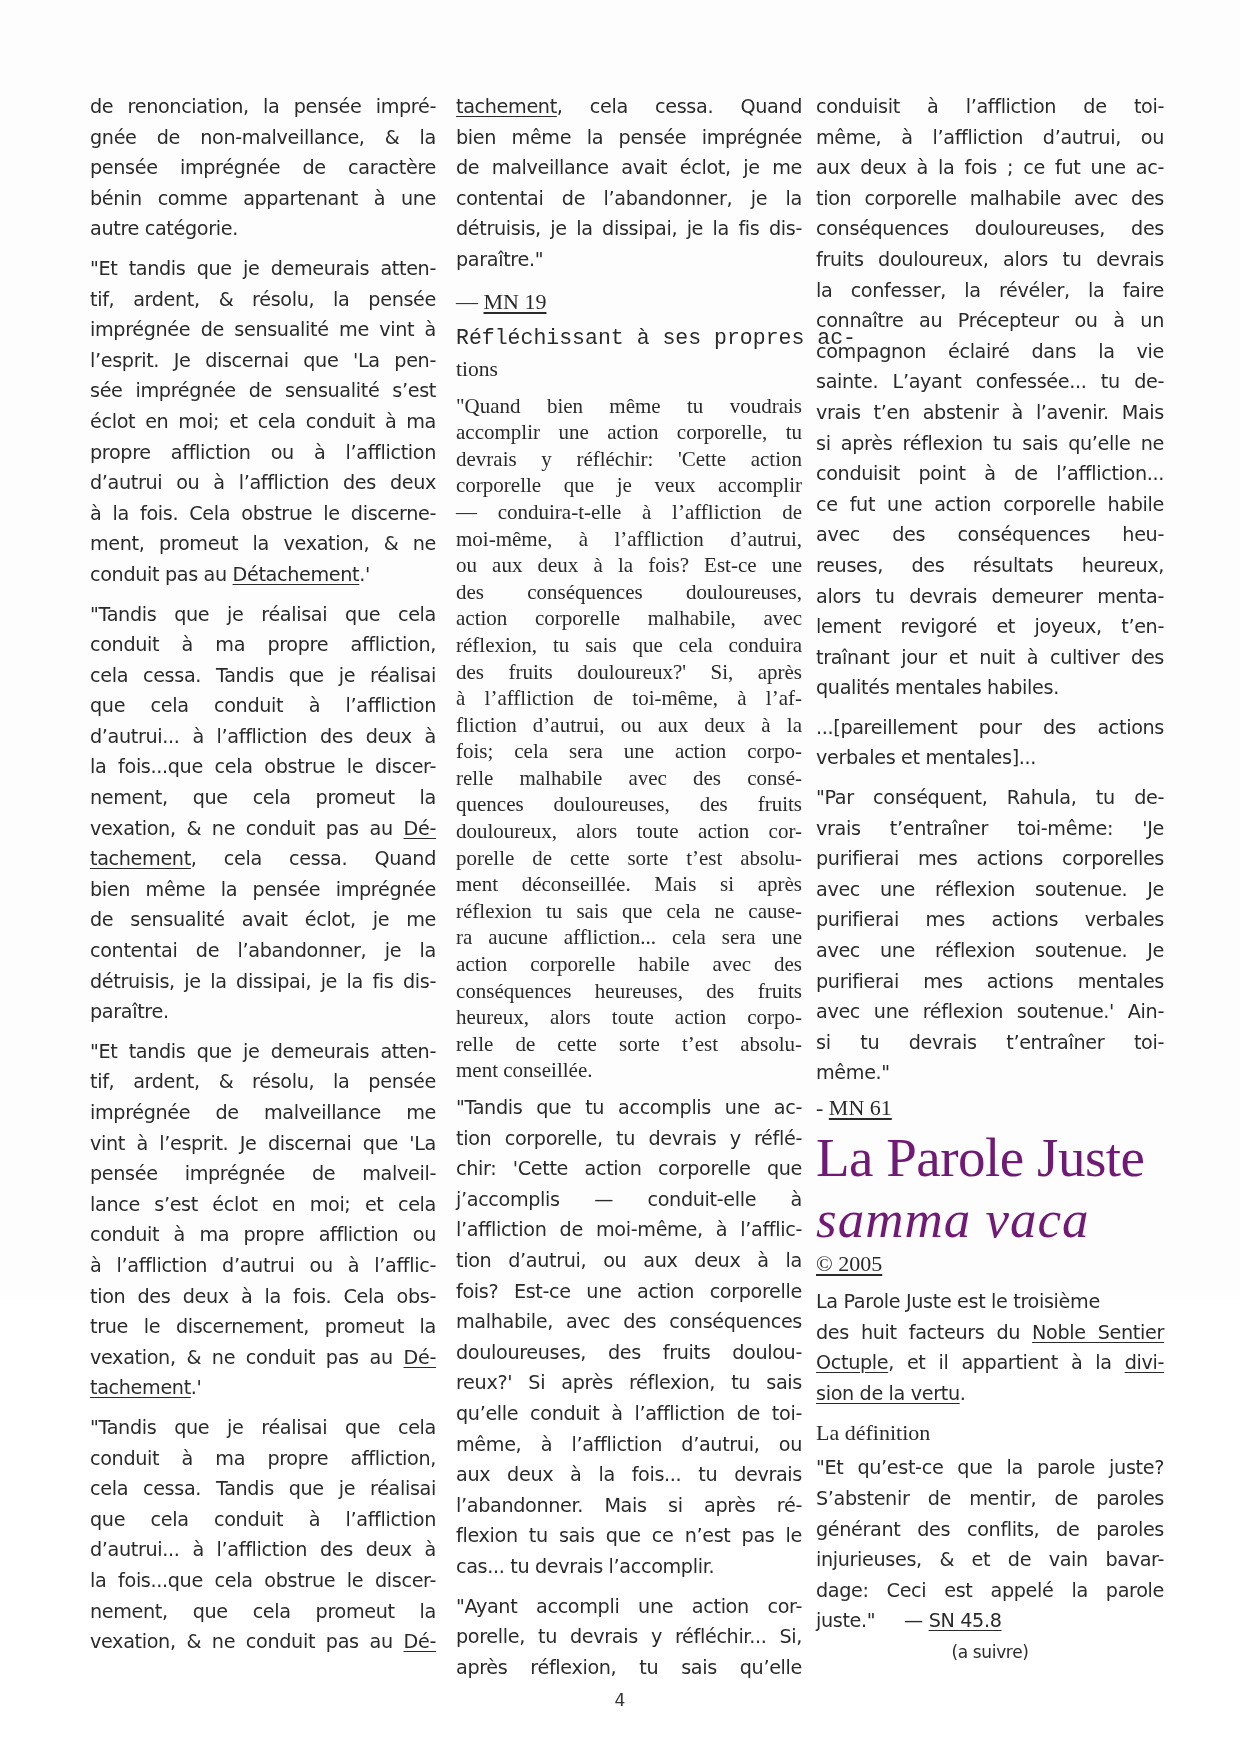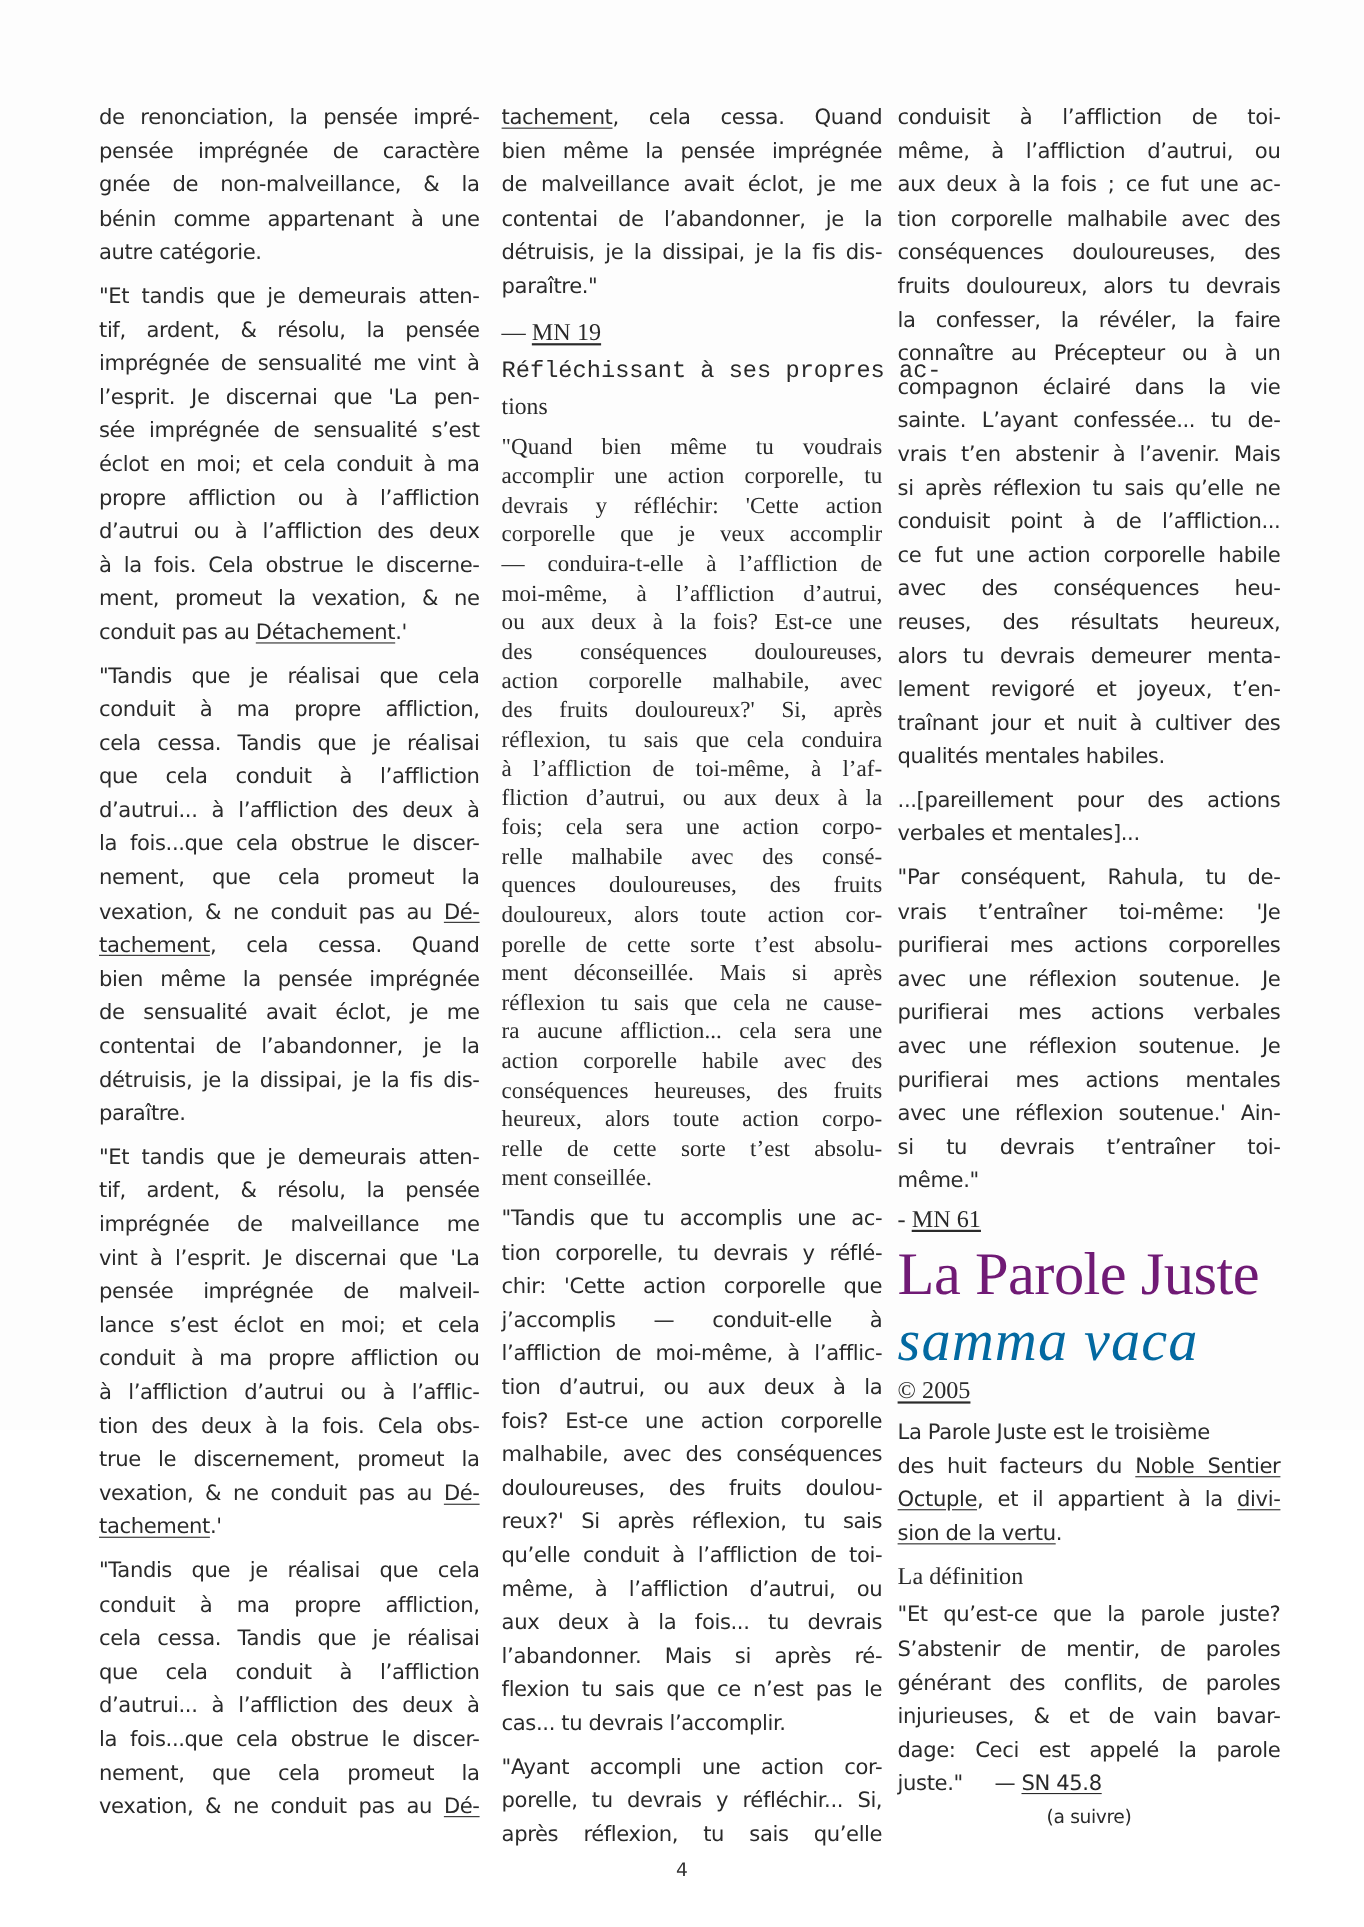--- a/index.html
+++ b/index.html
@@ -12,34 +12,34 @@
   .sans { font-family: "DejaVu Sans", "Liberation Sans", sans-serif; font-size: 19.2px; letter-spacing: -0.35px; }
   .serif { font-family: "Liberation Serif", "DejaVu Serif", serif; font-size: 21.5px; }
   .line { display: block; white-space: nowrap; text-align: justify; text-align-last: justify; height: 30.6px; line-height: 30.6px; }
   .line.last { text-align-last: left; }
   .serif .line { height: 26.6px; line-height: 26.6px; }
   .para { margin-bottom: 9px; }
   .u { text-decoration: underline; text-underline-offset: 3px; }
   .cite { font-family: "Liberation Serif", serif; font-size: 22px; display: block; height: 34px; line-height: 34px; }
   .subhead { font-family: "Liberation Serif", serif; font-size: 22px; display:block; height: 40px; line-height: 40px; }
   .title { font-family: "Liberation Serif", serif; font-size: 55px; line-height: 66px; height: 66px; display: block; white-space: nowrap; color: #701a75; letter-spacing: -0.5px; }
-  .subtitle { font-family: "Liberation Serif", serif; font-style: italic; font-size: 53px; line-height: 56px; height: 56px; display: block; color: #0369a1; letter-spacing: 1px; }
+  .subtitle { font-family: "Liberation Serif", serif; font-style: italic; font-size: 53px; line-height: 56px; height: 56px; display: block; color: #701a75; letter-spacing: 1px; }
   .center { text-align: center !important; text-align-last: center !important; }
   .page-number { position: absolute; left: 610px; top: 1690px; width: 20px; text-align: center; font-family: "DejaVu Sans", sans-serif; font-size: 17px; color: #333; }
 </style>
 </head>
 <body>
 
 <div class="page">
 
   <div class="col col-left sans">
     <div class="para">
       <span class="line">de renonciation, la pensée impré-</span>
+      <span class="line">gnée de non-malveillance, &amp; la</span>
       <span class="line">pensée imprégnée de caractère</span>
-      <span class="line">gnée de non-malveillance, &amp; la</span>
       <span class="line">bénin comme appartenant à une</span>
       <span class="line last">autre catégorie.</span>
     </div>
     <div class="para">
       <span class="line">"Et tandis que je demeurais atten-</span>
       <span class="line">tif, ardent, &amp; résolu, la pensée</span>
       <span class="line">imprégnée de sensualité me vint à</span>
       <span class="line">l’esprit. Je discernai que 'La pen-</span>
       <span class="line">sée imprégnée de sensualité s’est</span>
       <span class="line">éclot en moi; et cela conduit à ma</span>
@@ -108,22 +108,22 @@
     <div class="serif para" style="font-size:21px;">
       <span class="line">"Quand bien même tu voudrais</span>
       <span class="line">accomplir une action corporelle, tu</span>
       <span class="line">devrais y réfléchir: 'Cette action</span>
       <span class="line">corporelle que je veux accomplir</span>
       <span class="line">— conduira-t-elle à l’affliction de</span>
       <span class="line">moi-même, à l’affliction d’autrui,</span>
       <span class="line">ou aux deux à la fois? Est-ce une</span>
       <span class="line">des conséquences douloureuses,</span>
       <span class="line">action corporelle malhabile, avec</span>
+      <span class="line">réflexion, tu sais que cela conduira</span>
       <span class="line">des fruits douloureux?' Si, après</span>
-      <span class="line">réflexion, tu sais que cela conduira</span>
       <span class="line">à l’affliction de toi-même, à l’af-</span>
       <span class="line">fliction d’autrui, ou aux deux à la</span>
       <span class="line">fois; cela sera une action corpo-</span>
       <span class="line">relle malhabile avec des consé-</span>
       <span class="line">quences douloureuses, des fruits</span>
       <span class="line">douloureux, alors toute action cor-</span>
       <span class="line">porelle de cette sorte t’est absolu-</span>
       <span class="line">ment déconseillée. Mais si après</span>
       <span class="line">réflexion tu sais que cela ne cause-</span>
       <span class="line">ra aucune affliction... cela sera une</span>

